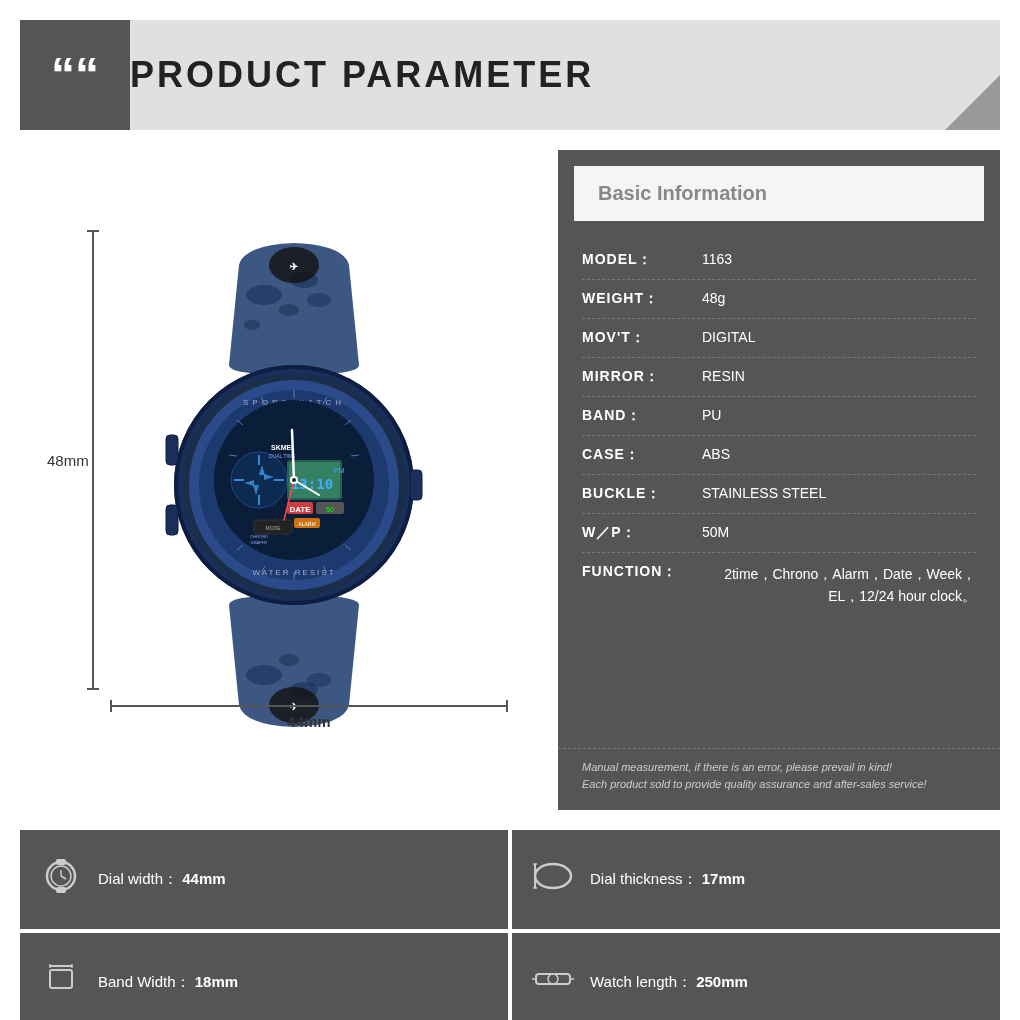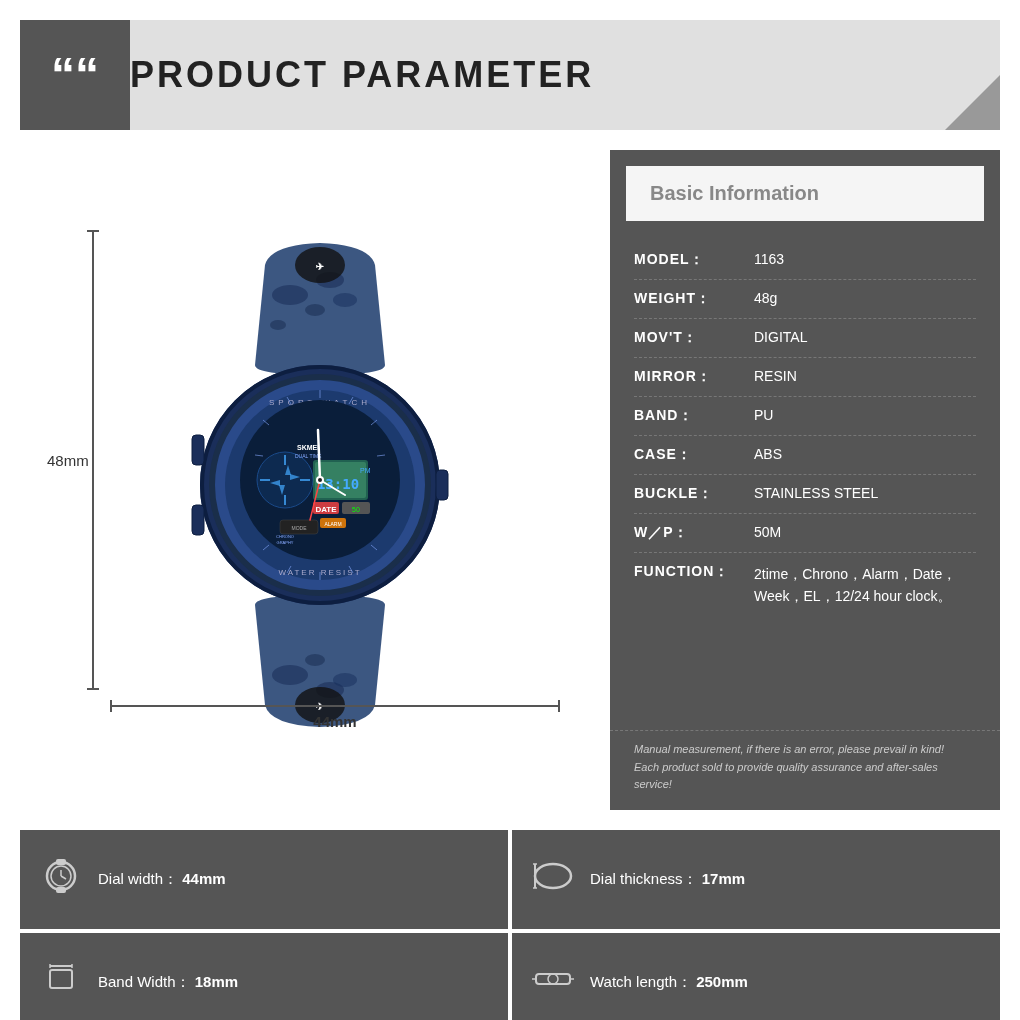--- a/index.html
+++ b/index.html
@@ -74,21 +74,21 @@
     .watch-area {
       flex: 1;
       position: relative;
       display: flex;
       align-items: center;
       justify-content: center;
     }
 
     
     .info-panel {
-      width: 390px;
+      width: 442px;
       background: #555;
       padding: 0;
       flex-shrink: 0;
       display: flex;
       flex-direction: column;
     }
     .info-header {
       background: #f5f5f5;
       padding: 16px 24px;
       margin: 16px 16px 0 16px;
@@ -121,20 +121,21 @@
     .info-val {
       color: #fff;
       font-size: 14px;
       flex: 1;
     }
     .info-function-val {
       color: #fff;
       font-size: 14px;
       flex: 1;
       line-height: 1.6;
+      text-align: right;
     }
     .info-note {
       padding: 10px 24px 16px 24px;
       font-style: italic;
       color: #ccc;
       font-size: 11px;
       line-height: 1.6;
       border-top: 1px dashed #777;
       margin: 0 0 0 0;
     }

